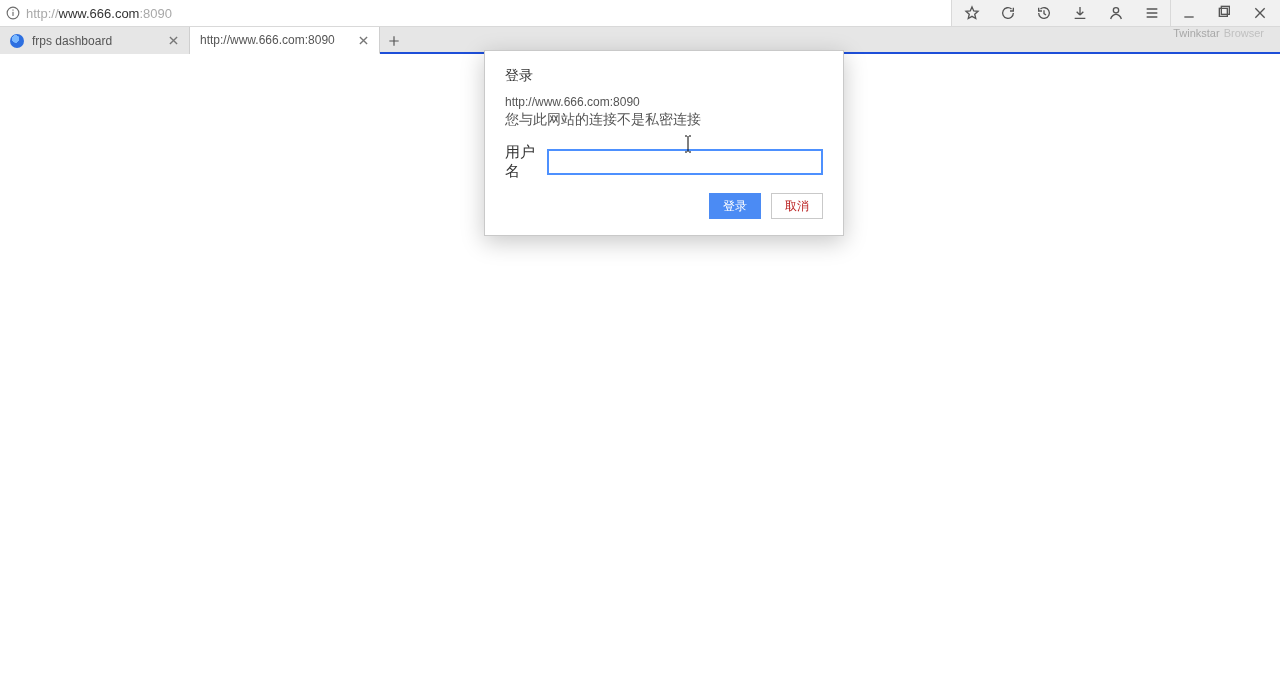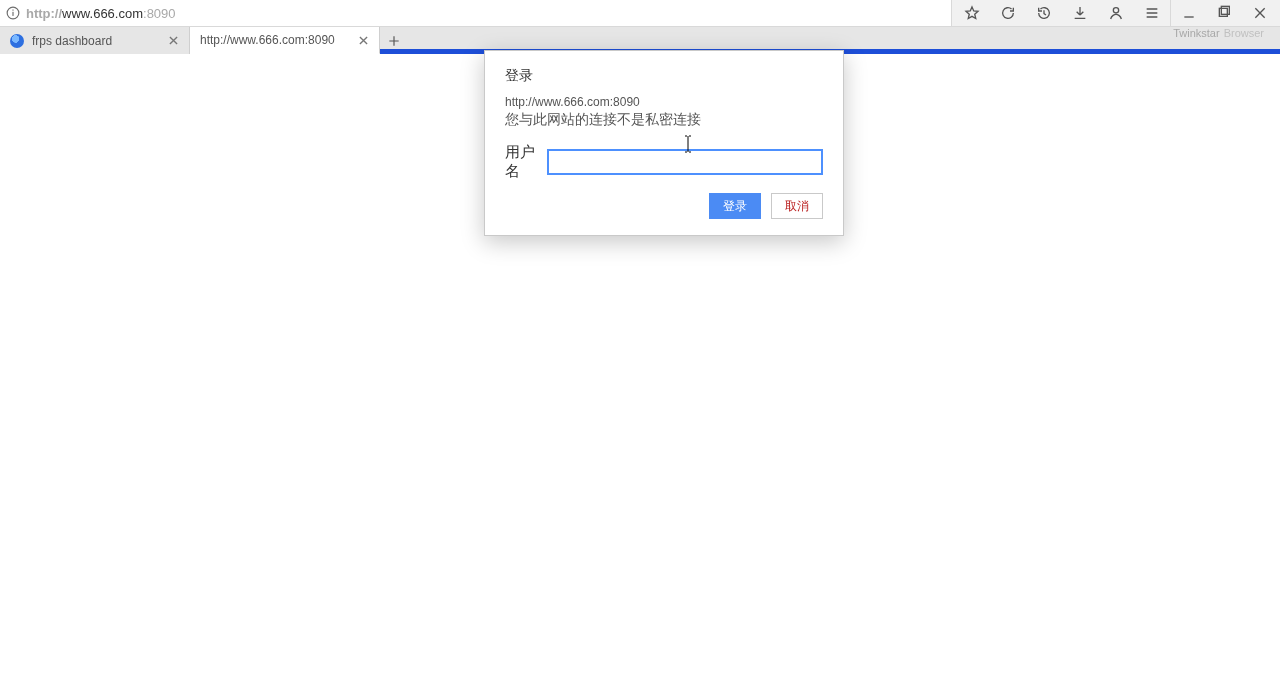--- a/index.html
+++ b/index.html
@@ -33,42 +33,42 @@
   .info-icon {
     width: 14px; height: 14px;
   }
   .url {
     flex: 1;
     font-size: 13px;
     line-height: 27px;
     color: #222;
     white-space: nowrap;
   }
-  .url .scheme { color: #a9a9a9; font-weight: bold; }
+  .url .scheme { color: #a9a9a9; }
   .url .host   { color: #333; }
   .url .port   { color: #a9a9a9; }
 
   .toolbar-icons {
     display: flex;
     align-items: center;
     padding: 0 2px;
   }
   .tbtn {
     width: 36px; height: 27px;
     display: flex; align-items: center; justify-content: center;
     color: #555;
   }
   .tbtn svg { width: 16px; height: 16px; }
   .tbtn.sep-before { border-left: 1px solid #d9d9d9; }
 
   
   .tabstrip {
     height: 27px;
     background: #e6e6e6;
-    border-bottom: 5px solid #1d4ed8;
+    border-bottom: 2px solid #1d4ed8;
     display: flex;
     align-items: stretch;
     position: relative;
   }
   .tab {
     width: 190px;
     height: 27px;
     display: flex;
     align-items: center;
     padding: 0 8px 0 10px;

